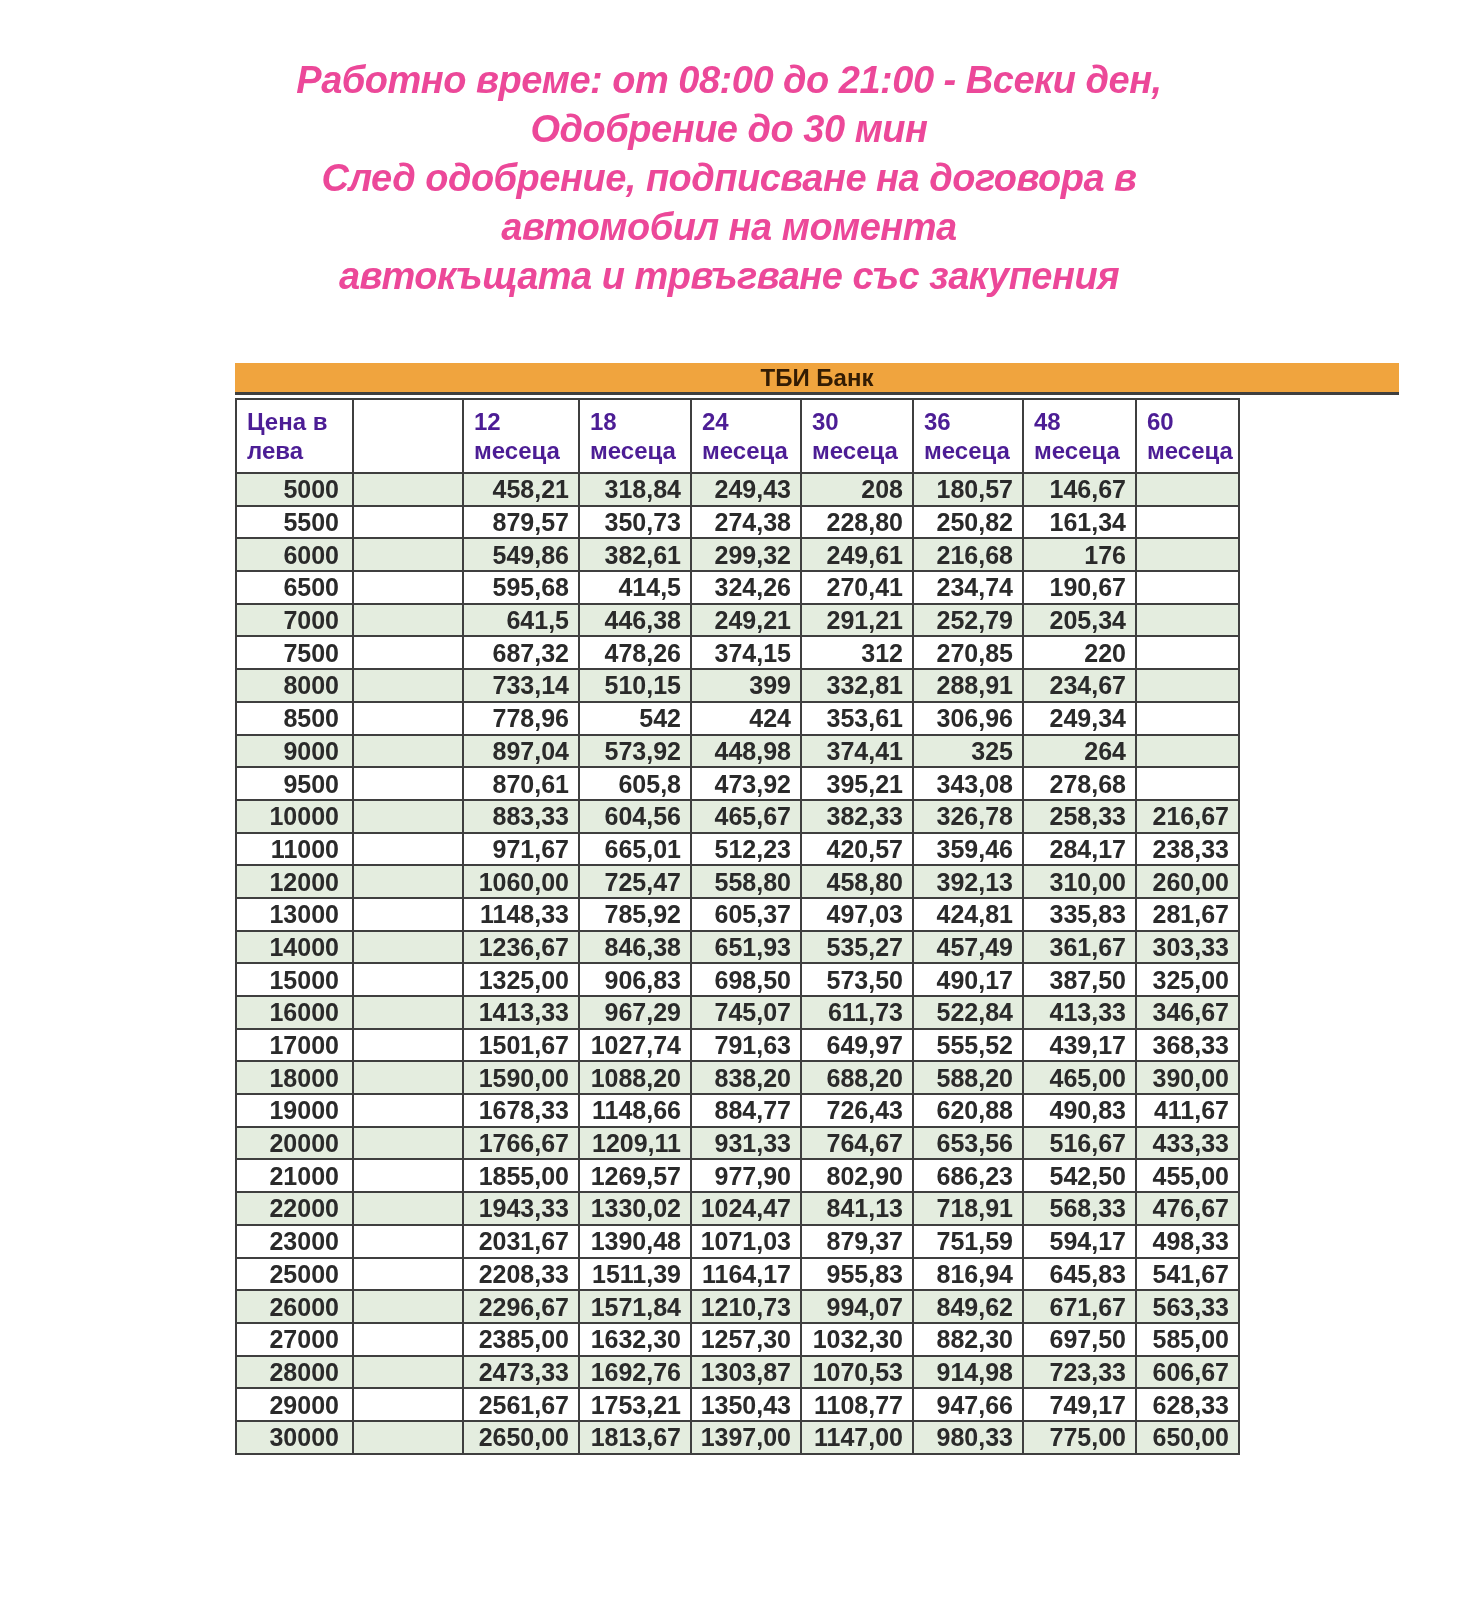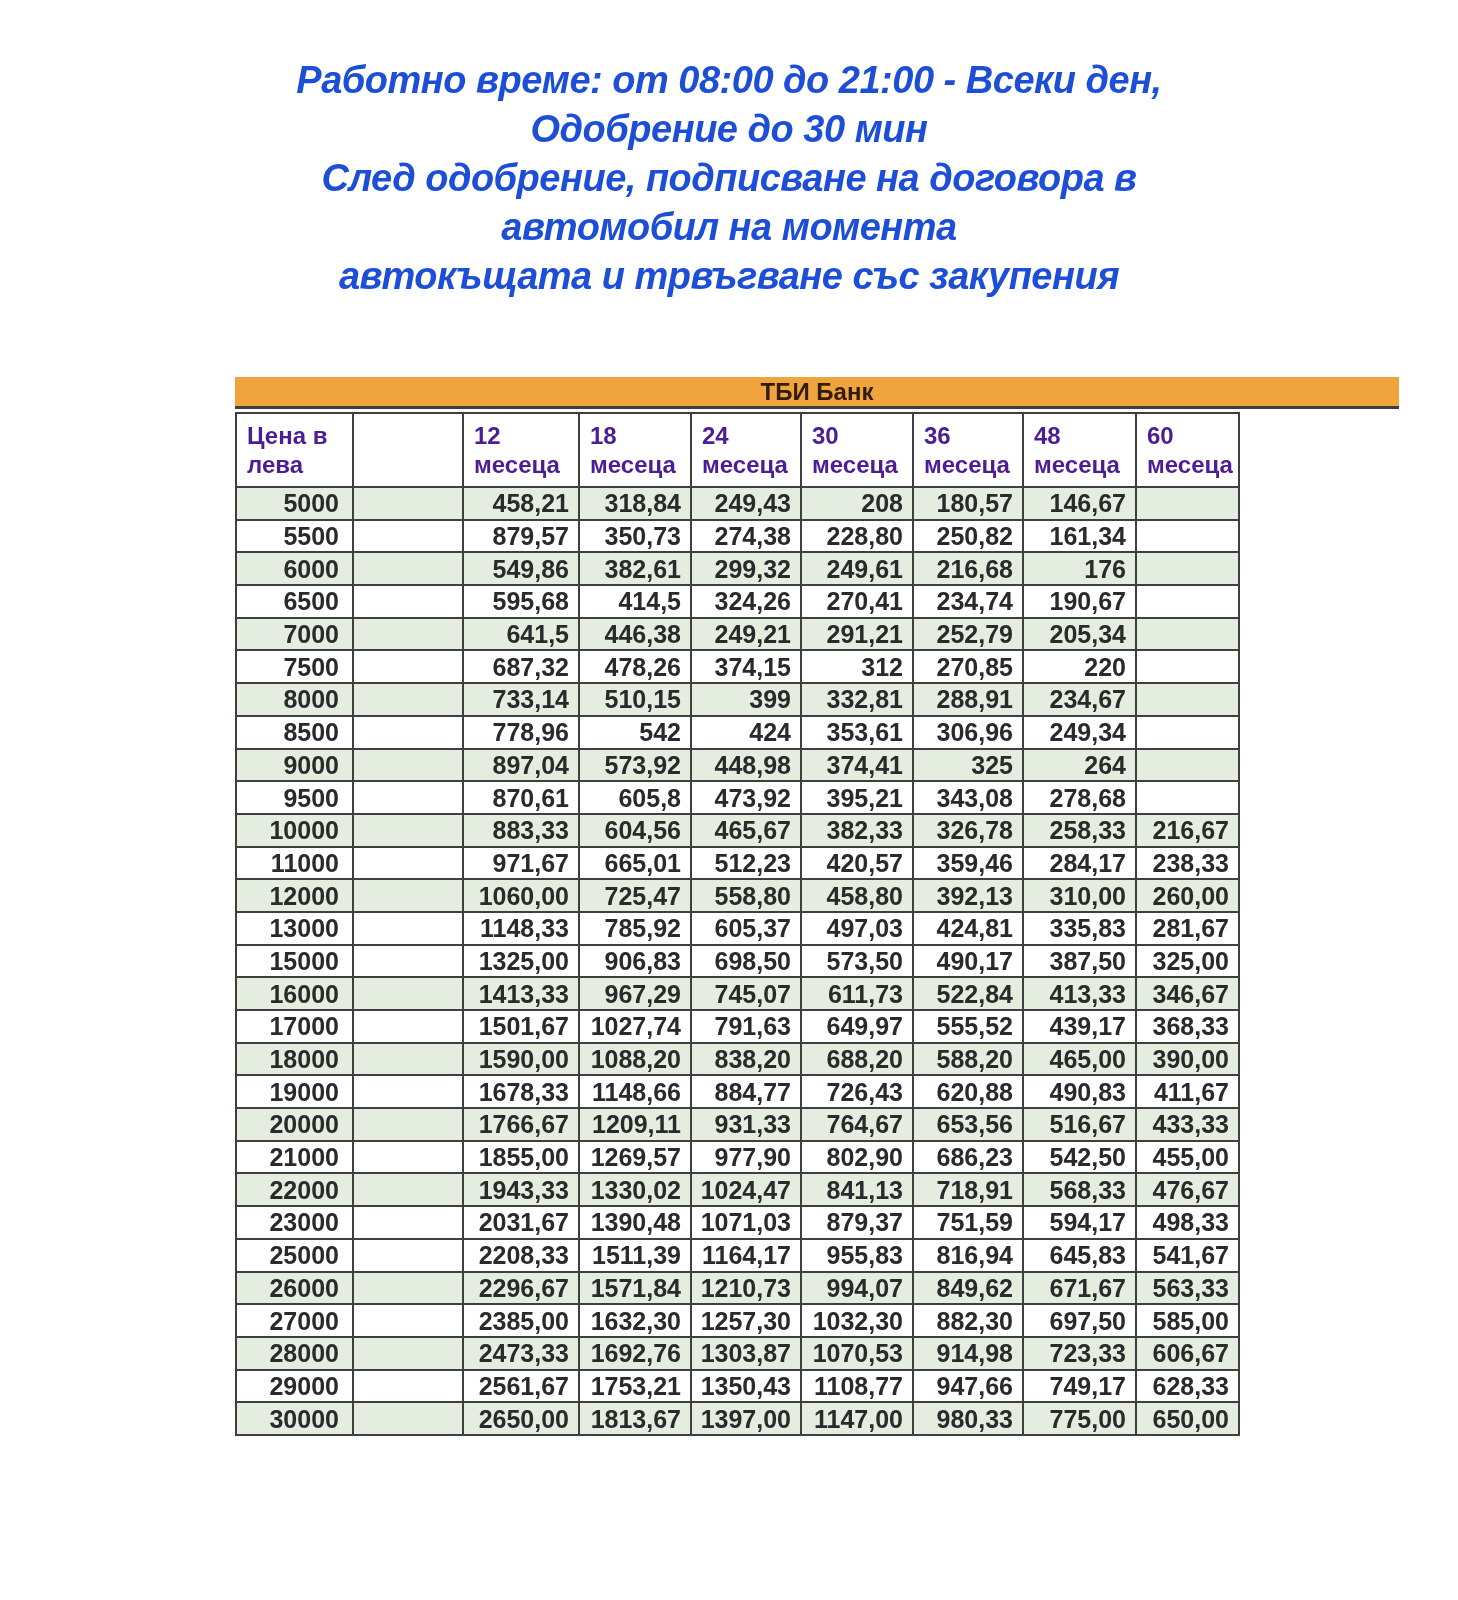--- a/index.html
+++ b/index.html
@@ -3,23 +3,23 @@
 <meta charset="utf-8">
 <style>
   html,body{margin:0;padding:0;}
   body{
     width:1458px;height:1600px;position:relative;background:#ffffff;
     font-family:"Liberation Sans",sans-serif;overflow:hidden;
   }
   .title-block{
     position:absolute;top:56px;left:0;width:1458px;
     text-align:center;font-weight:bold;font-style:italic;
-    font-size:38px;line-height:49px;color:#1d4ed8;letter-spacing:-0.5px;
-  }
-  .table-wrap{position:absolute;left:235px;top:377px;width:1164px;}
+    font-size:38px;line-height:49px;color:#ec4899;letter-spacing:-0.5px;
+  }
+  .table-wrap{position:absolute;left:235px;top:363px;width:1164px;}
   .banner{
     height:29px;background:#F0A43E;border-bottom:3px solid #3f3f3f;
     margin-bottom:3px;text-align:center;font-weight:bold;font-style:normal;
     font-size:24px;line-height:29px;color:#331c03;
   }
   table.rates{
     border-collapse:collapse;table-layout:fixed;width:1003px;
     font-family:"Liberation Sans",sans-serif;
   }
   .rates th,.rates td{border:2px solid #3f3f3f;overflow:hidden;white-space:nowrap;}
@@ -246,20 +246,31 @@
           <td class="price-col">13000</td>
           <td></td>
           <td>1148,33</td>
           <td>785,92</td>
           <td>605,37</td>
           <td>497,03</td>
           <td>424,81</td>
           <td>335,83</td>
           <td>281,67</td>
         </tr>
+        <tr class="green">
+          <td class="price-col">14000</td>
+          <td></td>
+          <td>1236,67</td>
+          <td>846,38</td>
+          <td>651,93</td>
+          <td>535,27</td>
+          <td>457,49</td>
+          <td>361,67</td>
+          <td>303,33</td>
+        </tr>
         <tr>
           <td class="price-col">15000</td>
           <td></td>
           <td>1325,00</td>
           <td>906,83</td>
           <td>698,50</td>
           <td>573,50</td>
           <td>490,17</td>
           <td>387,50</td>
           <td>325,00</td>

